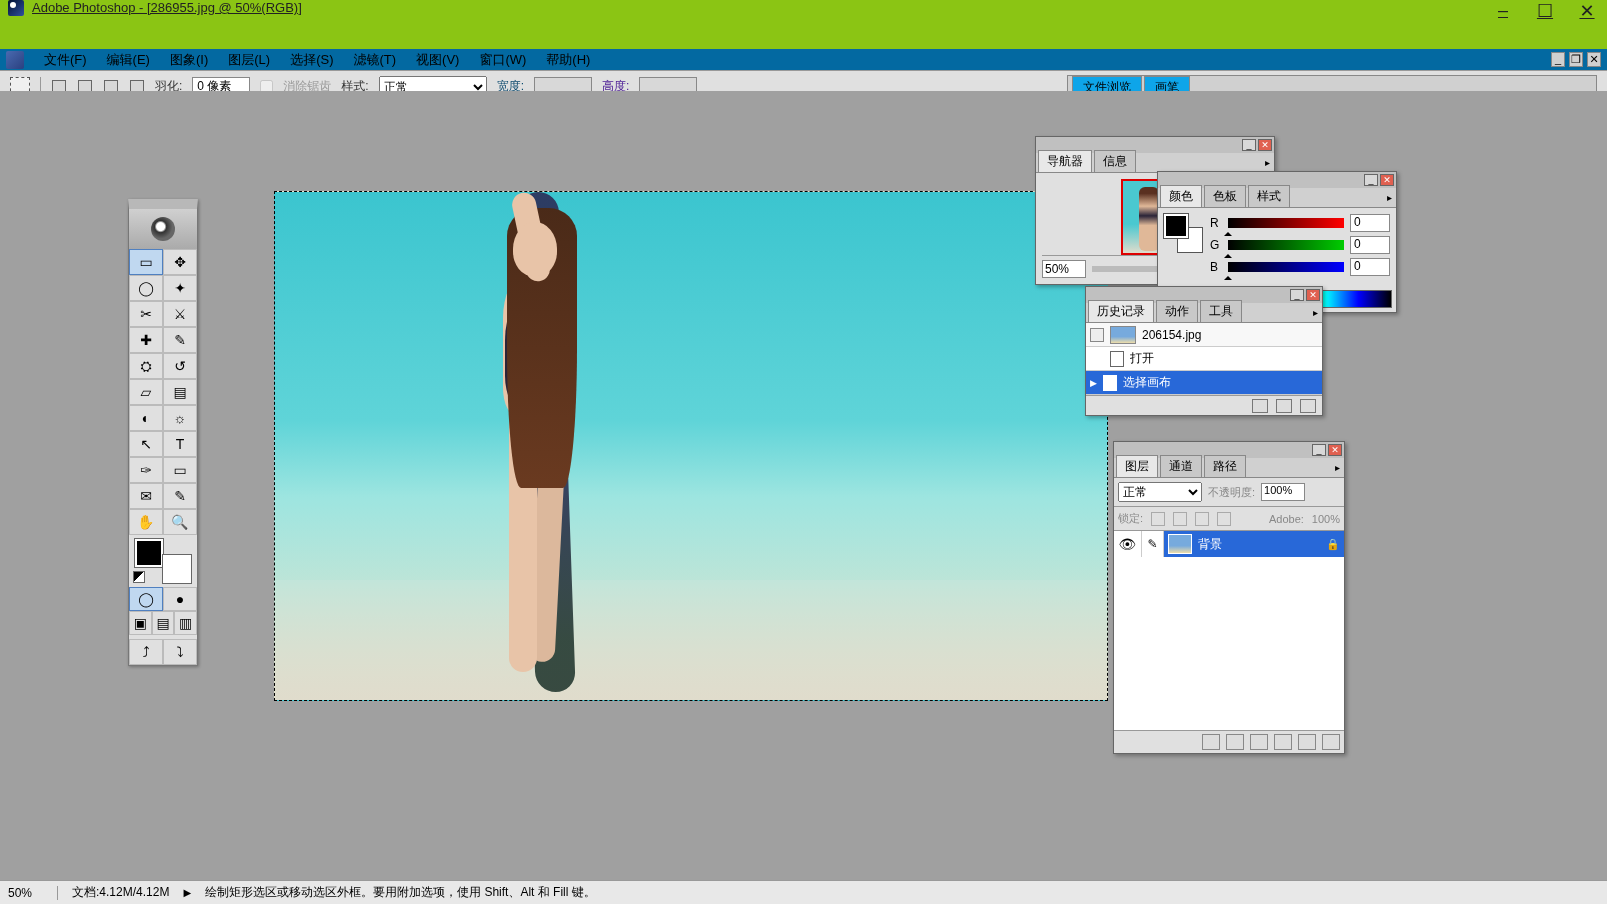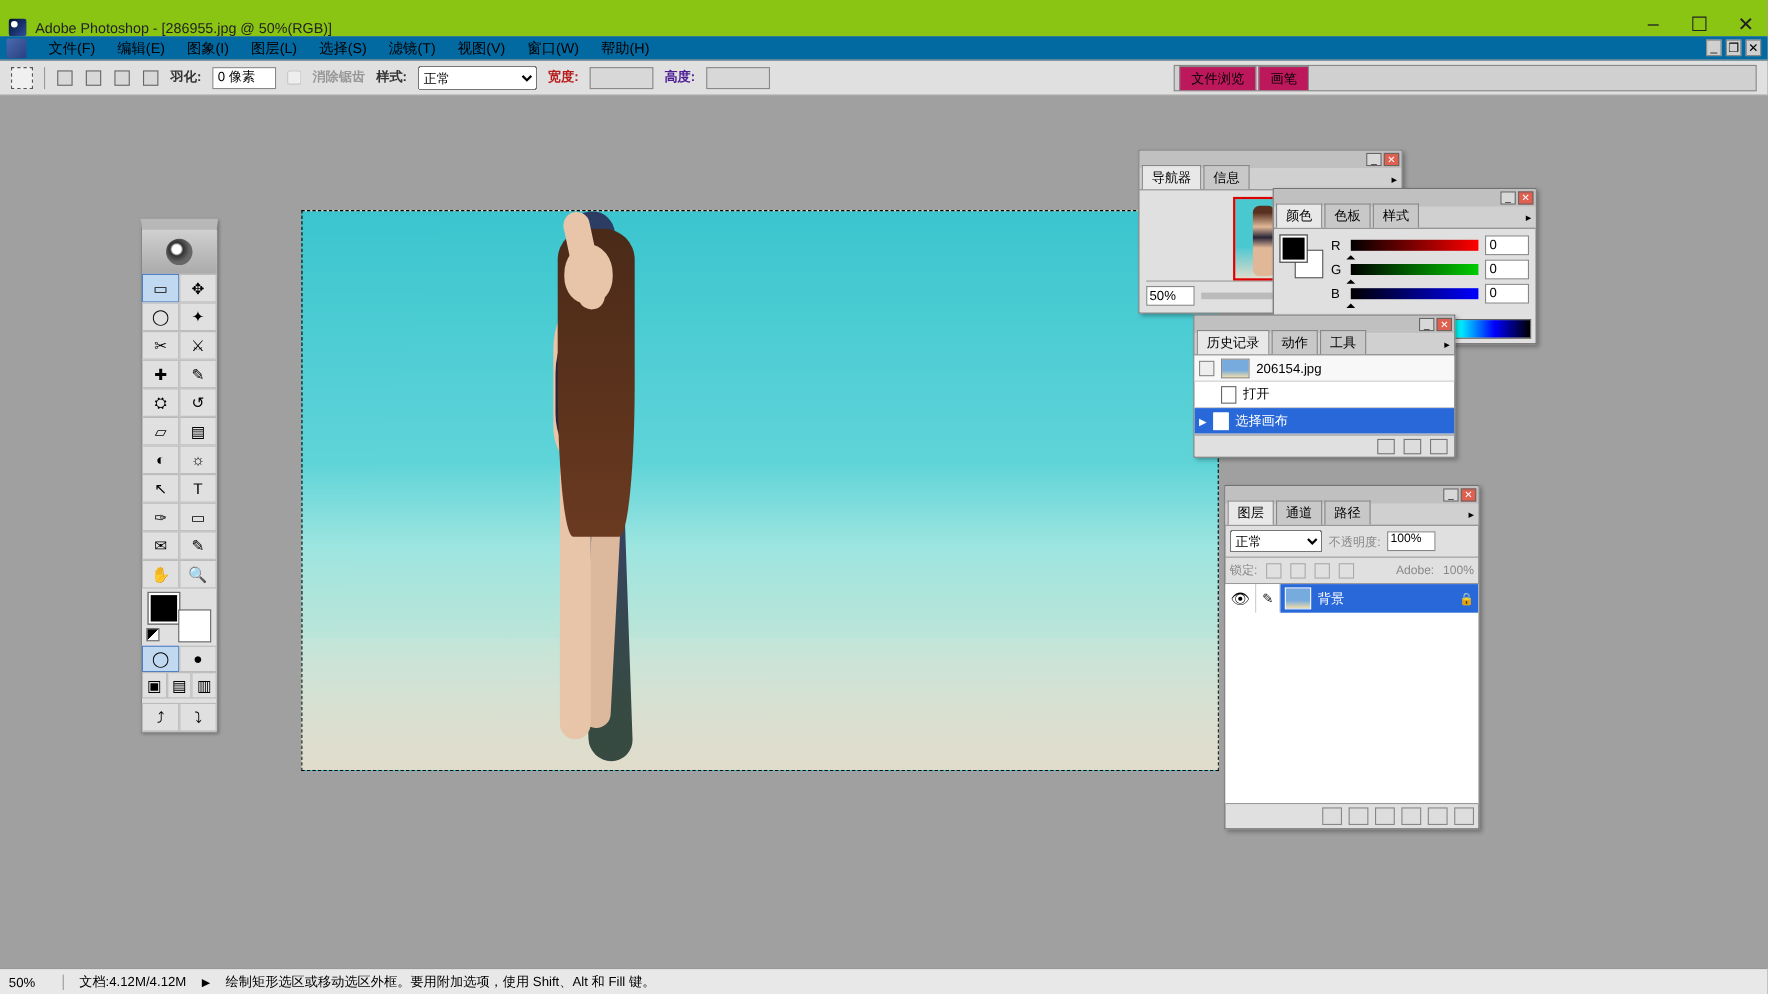--- a/index.html
+++ b/index.html
@@ -1,42 +1,42 @@
 <!DOCTYPE html>
 <html><head>
 <meta charset="utf-8">
 <style>
 * { box-sizing: border-box; margin: 0; padding: 0; font-family: "Microsoft YaHei", sans-serif; }
 body { width: 1607px; height: 904px; background: #a0a0a0; overflow: hidden; position: relative; }
 
 
-.titlebar { height: 33px; background: #8bc514; display: flex; align-items: flex-end; padding: 0 8px; color: #222; font-size: 13px; }
+.titlebar { height: 49px; background: #8bc514; display: flex; align-items: flex-start; padding: 0 8px; color: #222; font-size: 13px; text-decoration: underline; }
 .titlebar .ico { width: 16px; height: 16px; background: linear-gradient(135deg,#001030,#3050a0); border-radius: 2px; margin-right: 8px; position: relative; }
 .titlebar .ico::after { content: ""; position: absolute; width: 6px; height: 6px; border-radius: 50%; background: #fff; top: 2px; left: 2px; }
 .titlebar .wctrl { margin-left: auto; display: flex; gap: 18px; font-size: 18px; }
 .titlebar .wctrl span { cursor: pointer; width: 24px; text-align: center; }
 
 
 .menubar { height: 22px; background: #0369a1; border-bottom: 1px solid #999; display: flex; align-items: center; padding: 0 6px; font-size: 13px; position: relative; }
 .menubar .appico { width: 18px; height: 18px; background: linear-gradient(135deg,#4a6ab0,#2a4080); border-radius: 2px; margin-right: 10px; }
 .menubar .mitem { padding: 0 10px; cursor: pointer; }
 .menubar .mdictl { margin-left: auto; display: flex; gap: 4px; font-size: 11px; }
 .menubar .mdictl span { width: 14px; text-align: center; cursor: pointer; border: 1px solid #888; background: #d0d0d0; }
 
 
 .optbar { height: 32px; background: #e0e0e0; border-bottom: 1px solid #999; display: flex; align-items: center; padding: 0 10px; font-size: 12px; gap: 10px; }
 .optbar .sel-ico { width: 20px; height: 20px; border: 1px dashed #555; background: #f0f0f0; }
 .optbar .tiny { width: 14px; height: 14px; border: 1px solid #666; background: #d8d8d8; margin: 0 1px; }
 .optbar input[type=text] { width: 58px; height: 20px; border: 1px solid #888; font-size: 12px; padding: 0 4px; background: #fff; }
 .optbar select { height: 22px; width: 108px; font-size: 12px; }
-.optbar label { color: #333; font-weight: bold; }
+.optbar label { color: #333; }
 .optbar input:disabled { background: #d8d8d8; }
 .optbar .tabs-right { margin-left: auto; }
 .tabwell { display: flex; border: 1px solid #888; background: #d0d0d0; height: 24px; align-items: flex-end; padding: 0 4px; width: 530px; }
-.tabwell .tab { padding: 2px 10px; border: 1px solid #888; border-bottom: none; background: #be185d; font-size: 12px; margin-right: 2px; }
+.tabwell .tab { padding: 2px 10px; border: 1px solid #888; border-bottom: none; background: #0ea5e9; font-size: 12px; margin-right: 2px; }
 
 
 .workspace { position: absolute; top: 91px; left: 0; right: 0; bottom: 24px; background: #a0a0a0; }
 
 
 .toolbox { position: absolute; left: 128px; top: 108px; width: 70px; background: #e0e0e0; border: 1px solid #777; border-top: 10px solid #b8b8b8; box-shadow: 1px 1px 3px rgba(0,0,0,.3); }
 .toolbox .header-img { height: 40px; background: linear-gradient(180deg,#d0d0d0,#aaa); display: flex; align-items: center; justify-content: center; }
 .toolbox .header-img .eye { width: 24px; height: 24px; border-radius: 50%; background: radial-gradient(circle at 40% 40%, #fff 4px, #333 6px, #666 12px); }
 .toolbox .tools { display: grid; grid-template-columns: 1fr 1fr; }
 .toolbox .tool { height: 26px; border: 1px solid #bbb; display: flex; align-items: center; justify-content: center; cursor: pointer; font-size: 14px; background: #e0e0e0; }
@@ -176,21 +176,21 @@
   <div class="tiny"></div>
   <div class="tiny"></div>
   <div class="tiny"></div>
   <div class="tiny"></div>
   <label>羽化:</label>
   <input type="text" value="0 像素" style="">
   <input type="checkbox" disabled="" style="">
   <label style="color:#999">消除锯齿</label>
   <label>样式:</label>
   <select><option>正常</option></select>
-  <label style="color:#b91c1c">宽度:</label>
+  <label style="color:#0c4a6e">宽度:</label>
   <input type="text" disabled="" style="">
   <label style="color:#4c1d95">高度:</label>
   <input type="text" disabled="" style="">
   <div class="tabs-right">
     <div class="tabwell">
       <div class="tab">文件浏览</div>
       <div class="tab">画笔</div>
     </div>
   </div>
 </div>

